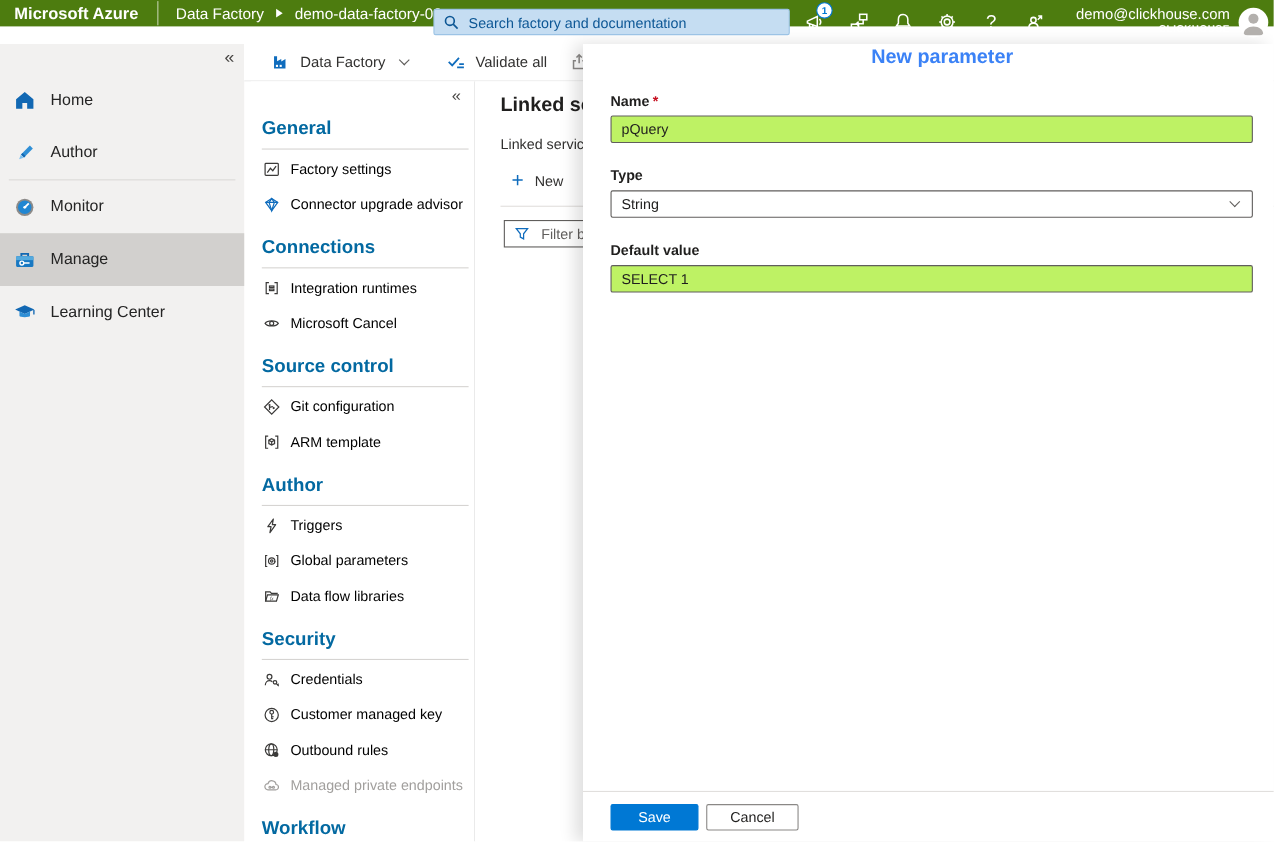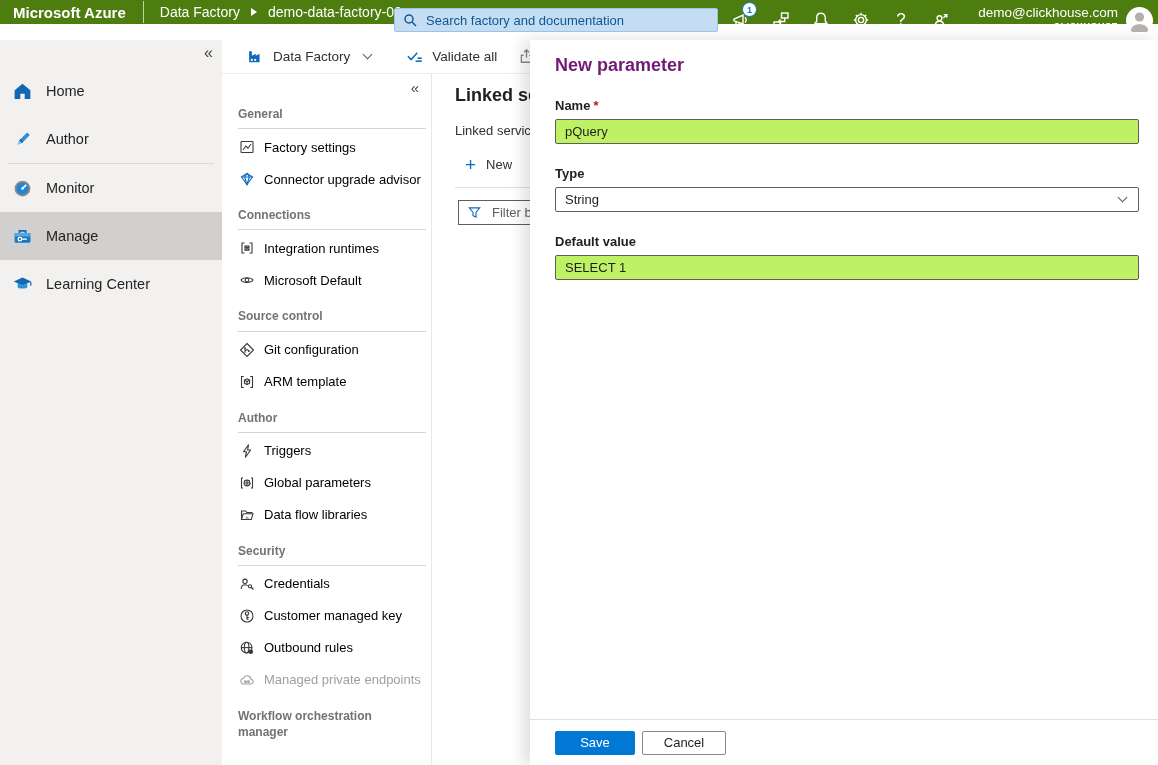--- a/index.html
+++ b/index.html
@@ -55,21 +55,21 @@
   .tb-label { margin-left:9px; white-space:nowrap; }
   .chev { width:7px; height:7px; border-right:1.4px solid #605e5c; border-bottom:1.4px solid #605e5c;
     transform:rotate(45deg); margin-top:-4px; }
   .tb-group { display:flex; align-items:center; cursor:pointer; }
 
   
   .msidebar { position:absolute; left:228px; top:74px; width:204px; bottom:0; background:#fff;
     border-right:1px solid #e8e8e8; overflow:hidden; }
   .msidebar-collapse { text-align:right; padding:5px 12px 0 0; color:#484644; font-size:15px;
     height:20px; cursor:pointer; }
-  .msec-heading { font-size:12px; font-weight:700; color:#737373; margin:12px 10px 0 10px; line-height:1.35; }
+  .msec-heading { font-size:17px; font-weight:700; color:#0369a1; margin:12px 10px 0 10px; line-height:1.35; }
   .msec-rule { height:1px; background:#d6d4d2; margin:6px 5px 2px 10px; }
   .ms-item { height:32px; display:flex; align-items:center; gap:9px; padding-left:11px;
     font-size:13px; color:#000000; cursor:pointer; white-space:nowrap; }
   .ms-item.selected { background:#d4d2d0; }
   .ms-item.disabled { color:#a19f9d; }
 
   
   .content { position:absolute; left:432px; top:74px; right:0; bottom:0; background:#fff; }
   .content-title { font-size:18px; font-weight:700; color:#201f1e; margin:11px 0 0 23px; white-space:nowrap; }
   .content-desc { font-size:13px; color:#323130; margin:17px 0 0 23px; white-space:nowrap; }
@@ -79,21 +79,21 @@
   .content-rule { height:1px; background:#e1dfdd; margin:13px 0 0 23px; }
   .filter-box { margin:12px 0 0 26px; width:230px; height:25px; border:1px solid #605e5c;
     display:flex; align-items:center; gap:8px; padding-left:8px; }
   .filter-box input { flex:1; border:none; outline:none; font-size:13px; color:#605e5c;
     font-family:inherit; background:transparent; }
   .filter-box input::placeholder { color:#605e5c; opacity:1; }
 
   
   .panel { position:absolute; left:530px; top:40px; width:628px; bottom:0; background:#fff;
     box-shadow:-7px 0 14px rgba(0,0,0,.13); z-index:10; }
-  .panel-title { font-size:18px; font-weight:700; color:#701a75; margin:15px 0 0 25px; }
+  .panel-title { font-size:18px; font-weight:700; color:#3b82f6; margin:1px 0 0 25px;text-align:center; }
   .panel-form { padding:0 19px 0 25px; }
   .field-label { font-size:13px; font-weight:700; color:#201f1e; margin-top:22px; margin-bottom:6px; }
   .required { color:#c50f1f; margin-left:3px; font-weight:700; }
   .txt-input { width:100%; height:25px; border:1px solid #605e5c; border-radius:2px;
     font-size:13px; padding:0 9px; color:#201f1e; font-family:inherit; background:#bef264; }
   .select { width:100%; height:25px; border:1px solid #605e5c; border-radius:2px; background:#fff;
     display:flex; align-items:center; justify-content:space-between; padding:0 12px 0 9px;
     font-size:13px; color:#201f1e; cursor:pointer; }
   .panel-footer { position:absolute; left:0; right:0; bottom:0; height:46px; background:#fff;
     border-top:1px solid #e1dfdd; display:flex; align-items:center; padding-left:25px; gap:7px; }
@@ -315,21 +315,21 @@
     </span>
     <span>Integration runtimes</span>
   </div>
   <div class="ms-item">
     <span>
       <svg width="16" height="16" viewBox="0 0 16 16" fill="none" stroke="#3b3a39" stroke-width="1.1">
         <path d="M2 8 C4 4.9 12 4.9 14 8 C12 11.1 4 11.1 2 8 Z"></path>
           <circle cx="8" cy="8" r="1.8"></circle>
       </svg>
     </span>
-    <span>Microsoft Default</span>
+    <span>Microsoft Cancel</span>
   </div>
 
   <div class="msec-heading">Source control</div>
   <div class="msec-rule"></div>
   <div class="ms-item">
     <span>
       <svg width="16" height="16" viewBox="0 0 16 16" fill="none" stroke="#3b3a39" stroke-width="1.1">
         <polygon points="8,1.5 14.5,8 8,14.5 1.5,8"></polygon>
         <circle cx="6" cy="6.2" r="1" fill="#3b3a39" stroke="none"></circle>
         <circle cx="9.8" cy="9" r="1" fill="#3b3a39" stroke="none"></circle>

